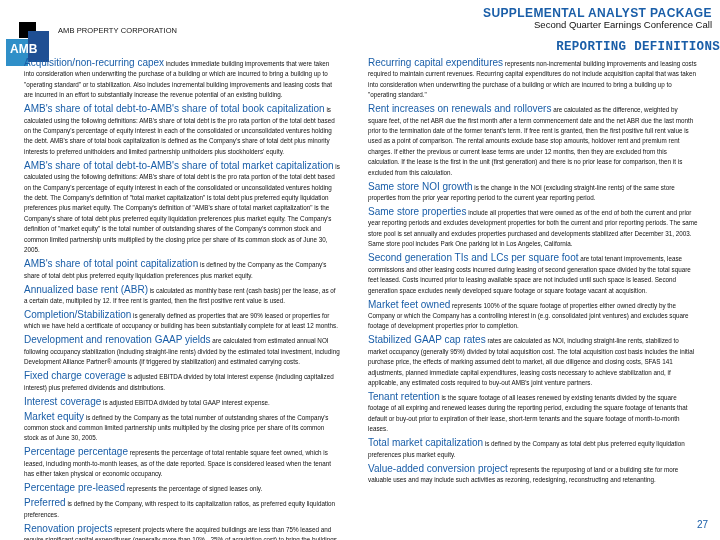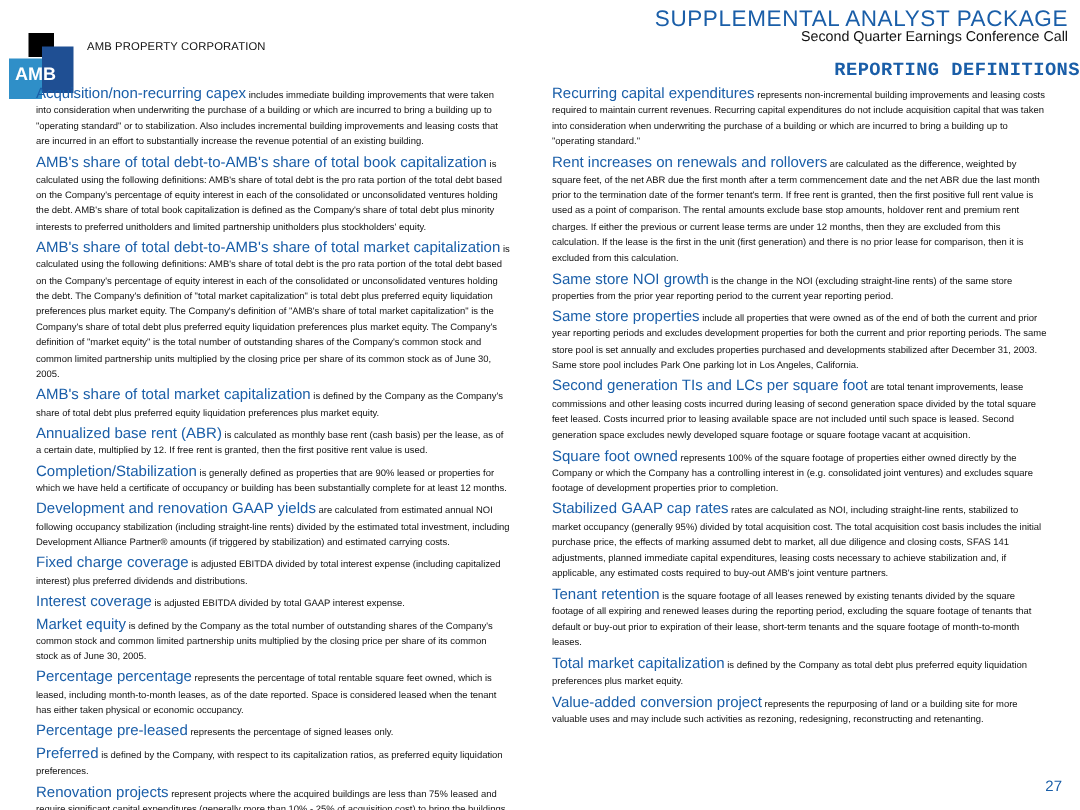--- a/index.html
+++ b/index.html
@@ -4,21 +4,21 @@
 <style>
   html, body { margin: 0; padding: 0; background: #ffffff; }
   body { width: 720px; height: 540px; position: relative; overflow: hidden; font-family: "Liberation Sans", sans-serif; color: #111; }
   .logo { position: absolute; left: 4px; top: 22px; width: 48px; height: 44px; }
   .logo .blk { position: absolute; left: 15px; top: 0; width: 17px; height: 16px; background: #000; }
   .logo .light { position: absolute; left: 2px; top: 17px; width: 22px; height: 27px; background: #2f8fc8; }
   .logo .dark { position: absolute; left: 24px; top: 9px; width: 21px; height: 31px; background: #1f4f93; }
   .logo .txt { position: absolute; left: 6px; top: 20px; font-weight: bold; font-size: 12px; color: #fff; letter-spacing: 0px; font-family: "Liberation Sans", sans-serif; }
   .company { position: absolute; left: 58px; top: 26px; font-size: 7.5px; font-weight: normal; letter-spacing: 0.1px; color: #111; }
   .hdr-right { position: absolute; right: 8px; top: 7px; text-align: right; }
-  .hdr-top { font-size: 15px; color: #1a5ea8; letter-spacing: 0.4px; line-height: 12px; }
+  .hdr-top { font-size: 12px; color: #1a5ea8; letter-spacing: 0.4px; line-height: 12px; font-weight: bold; }
   .hdr-sub { font-size: 9.5px; color: #111; line-height: 12px; margin-left: 14px; }
   .title { position: absolute; left: 0; width: 720px; top: 40px; text-align: right; font-size: 12.5px; font-weight: bold; color: #1a5ea8; letter-spacing: 0.3px; font-family: Liberation Mono, monospace; }
   .col { position: absolute; top: 58px; width: 316px; }
   .col.left { left: 24px; }
   .col.right { left: 368px; width: 330px; }
   .def { font-size: 6.3px; line-height: 10.4px; margin: 0 0 3.6px 0; color: #111; }
   .term { color: #1a5ea8; font-size: 10px; font-weight: normal; }
   .page { position: absolute; right: 12px; top: 519px; font-size: 10px; color: #1a5ea8; text-align: center; }
 </style>
 </head>
@@ -36,38 +36,38 @@
   <div class="hdr-top">SUPPLEMENTAL ANALYST PACKAGE</div>
   <div class="hdr-sub">Second Quarter Earnings Conference Call</div>
 </div>
 
 <div class="title">REPORTING DEFINITIONS</div>
 
 <div class="col left" id="leftCol">
     <p class="def"><span class="term">Acquisition/non-recurring capex</span><span> includes immediate building improvements that were taken into consideration when underwriting the purchase of a building or which are incurred to bring a building up to "operating standard" or to stabilization. Also includes incremental building improvements and leasing costs that are incurred in an effort to substantially increase the revenue potential of an existing building.</span></p>
     <p class="def"><span class="term">AMB's share of total debt-to-AMB's share of total book capitalization</span><span> is calculated using the following definitions: AMB's share of total debt is the pro rata portion of the total debt based on the Company's percentage of equity interest in each of the consolidated or unconsolidated ventures holding the debt. AMB's share of total book capitalization is defined as the Company's share of total debt plus minority interests to preferred unitholders and limited partnership unitholders plus stockholders' equity.</span></p>
     <p class="def"><span class="term">AMB's share of total debt-to-AMB's share of total market capitalization</span><span> is calculated using the following definitions: AMB's share of total debt is the pro rata portion of the total debt based on the Company's percentage of equity interest in each of the consolidated or unconsolidated ventures holding the debt. The Company's definition of "total market capitalization" is total debt plus preferred equity liquidation preferences plus market equity. The Company's definition of "AMB's share of total market capitalization" is the Company's share of total debt plus preferred equity liquidation preferences plus market equity. The Company's definition of "market equity" is the total number of outstanding shares of the Company's common stock and common limited partnership units multiplied by the closing price per share of its common stock as of June 30, 2005.</span></p>
-    <p class="def"><span class="term">AMB's share of total market capitalization</span><span> is defined by the Company as the Company's share of total debt plus preferred equity liquidation preferences plus market equity.</span></p>
+    <p class="def"><span class="term">AMB's share of total point capitalization</span><span> is defined by the Company as the Company's share of total debt plus preferred equity liquidation preferences plus market equity.</span></p>
     <p class="def"><span class="term">Annualized base rent (ABR)</span><span> is calculated as monthly base rent (cash basis) per the lease, as of a certain date, multiplied by 12. If free rent is granted, then the first positive rent value is used.</span></p>
     <p class="def"><span class="term">Completion/Stabilization</span><span> is generally defined as properties that are 90% leased or properties for which we have held a certificate of occupancy or building has been substantially complete for at least 12 months.</span></p>
     <p class="def"><span class="term">Development and renovation GAAP yields</span><span> are calculated from estimated annual NOI following occupancy stabilization (including straight-line rents) divided by the estimated total investment, including Development Alliance Partner® amounts (if triggered by stabilization) and estimated carrying costs.</span></p>
     <p class="def"><span class="term">Fixed charge coverage</span><span> is adjusted EBITDA divided by total interest expense (including capitalized interest) plus preferred dividends and distributions.</span></p>
     <p class="def"><span class="term">Interest coverage</span><span> is adjusted EBITDA divided by total GAAP interest expense.</span></p>
     <p class="def"><span class="term">Market equity</span><span> is defined by the Company as the total number of outstanding shares of the Company's common stock and common limited partnership units multiplied by the closing price per share of its common stock as of June 30, 2005.</span></p>
     <p class="def"><span class="term">Percentage percentage</span><span> represents the percentage of total rentable square feet owned, which is leased, including month-to-month leases, as of the date reported. Space is considered leased when the tenant has either taken physical or economic occupancy.</span></p>
     <p class="def"><span class="term">Percentage pre-leased</span><span> represents the percentage of signed leases only.</span></p>
     <p class="def"><span class="term">Preferred</span><span> is defined by the Company, with respect to its capitalization ratios, as preferred equity liquidation preferences.</span></p>
     <p class="def"><span class="term">Renovation projects</span><span> represent projects where the acquired buildings are less than 75% leased and require significant capital expenditures (generally more than 10% - 25% of acquisition cost) to bring the buildings up to operating standards and stabilization (generally 90% occupancy).</span></p>
   </div>
 <div class="col right" id="rightCol">
     <p class="def"><span class="term">Recurring capital expenditures</span><span> represents non-incremental building improvements and leasing costs required to maintain current revenues. Recurring capital expenditures do not include acquisition capital that was taken into consideration when underwriting the purchase of a building or which are incurred to bring a building up to "operating standard."</span></p>
     <p class="def"><span class="term">Rent increases on renewals and rollovers</span><span> are calculated as the difference, weighted by square feet, of the net ABR due the first month after a term commencement date and the net ABR due the last month prior to the termination date of the former tenant's term. If free rent is granted, then the first positive full rent value is used as a point of comparison. The rental amounts exclude base stop amounts, holdover rent and premium rent charges. If either the previous or current lease terms are under 12 months, then they are excluded from this calculation. If the lease is the first in the unit (first generation) and there is no prior lease for comparison, then it is excluded from this calculation.</span></p>
     <p class="def"><span class="term">Same store NOI growth</span><span> is the change in the NOI (excluding straight-line rents) of the same store properties from the prior year reporting period to the current year reporting period.</span></p>
     <p class="def"><span class="term">Same store properties</span><span> include all properties that were owned as of the end of both the current and prior year reporting periods and excludes development properties for both the current and prior reporting periods. The same store pool is set annually and excludes properties purchased and developments stabilized after December 31, 2003. Same store pool includes Park One parking lot in Los Angeles, California.</span></p>
     <p class="def"><span class="term">Second generation TIs and LCs per square foot</span><span> are total tenant improvements, lease commissions and other leasing costs incurred during leasing of second generation space divided by the total square feet leased. Costs incurred prior to leasing available space are not included until such space is leased. Second generation space excludes newly developed square footage or square footage vacant at acquisition.</span></p>
-    <p class="def"><span class="term">Square foot owned</span><span> represents 100% of the square footage of properties either owned directly by the Company or which the Company has a controlling interest in (e.g. consolidated joint ventures) and excludes square footage of development properties prior to completion.</span></p>
+    <p class="def"><span class="term">Market feet owned</span><span> represents 100% of the square footage of properties either owned directly by the Company or which the Company has a controlling interest in (e.g. consolidated joint ventures) and excludes square footage of development properties prior to completion.</span></p>
     <p class="def"><span class="term">Stabilized GAAP cap rates</span><span> rates are calculated as NOI, including straight-line rents, stabilized to market occupancy (generally 95%) divided by total acquisition cost. The total acquisition cost basis includes the initial purchase price, the effects of marking assumed debt to market, all due diligence and closing costs, SFAS 141 adjustments, planned immediate capital expenditures, leasing costs necessary to achieve stabilization and, if applicable, any estimated costs required to buy-out AMB's joint venture partners.</span></p>
     <p class="def"><span class="term">Tenant retention</span><span> is the square footage of all leases renewed by existing tenants divided by the square footage of all expiring and renewed leases during the reporting period, excluding the square footage of tenants that default or buy-out prior to expiration of their lease, short-term tenants and the square footage of month-to-month leases.</span></p>
     <p class="def"><span class="term">Total market capitalization</span><span> is defined by the Company as total debt plus preferred equity liquidation preferences plus market equity.</span></p>
     <p class="def"><span class="term">Value-added conversion project</span><span> represents the repurposing of land or a building site for more valuable uses and may include such activities as rezoning, redesigning, reconstructing and retenanting.</span></p>
   </div>
 
 <div class="page">27</div>
 
 </body></html>

